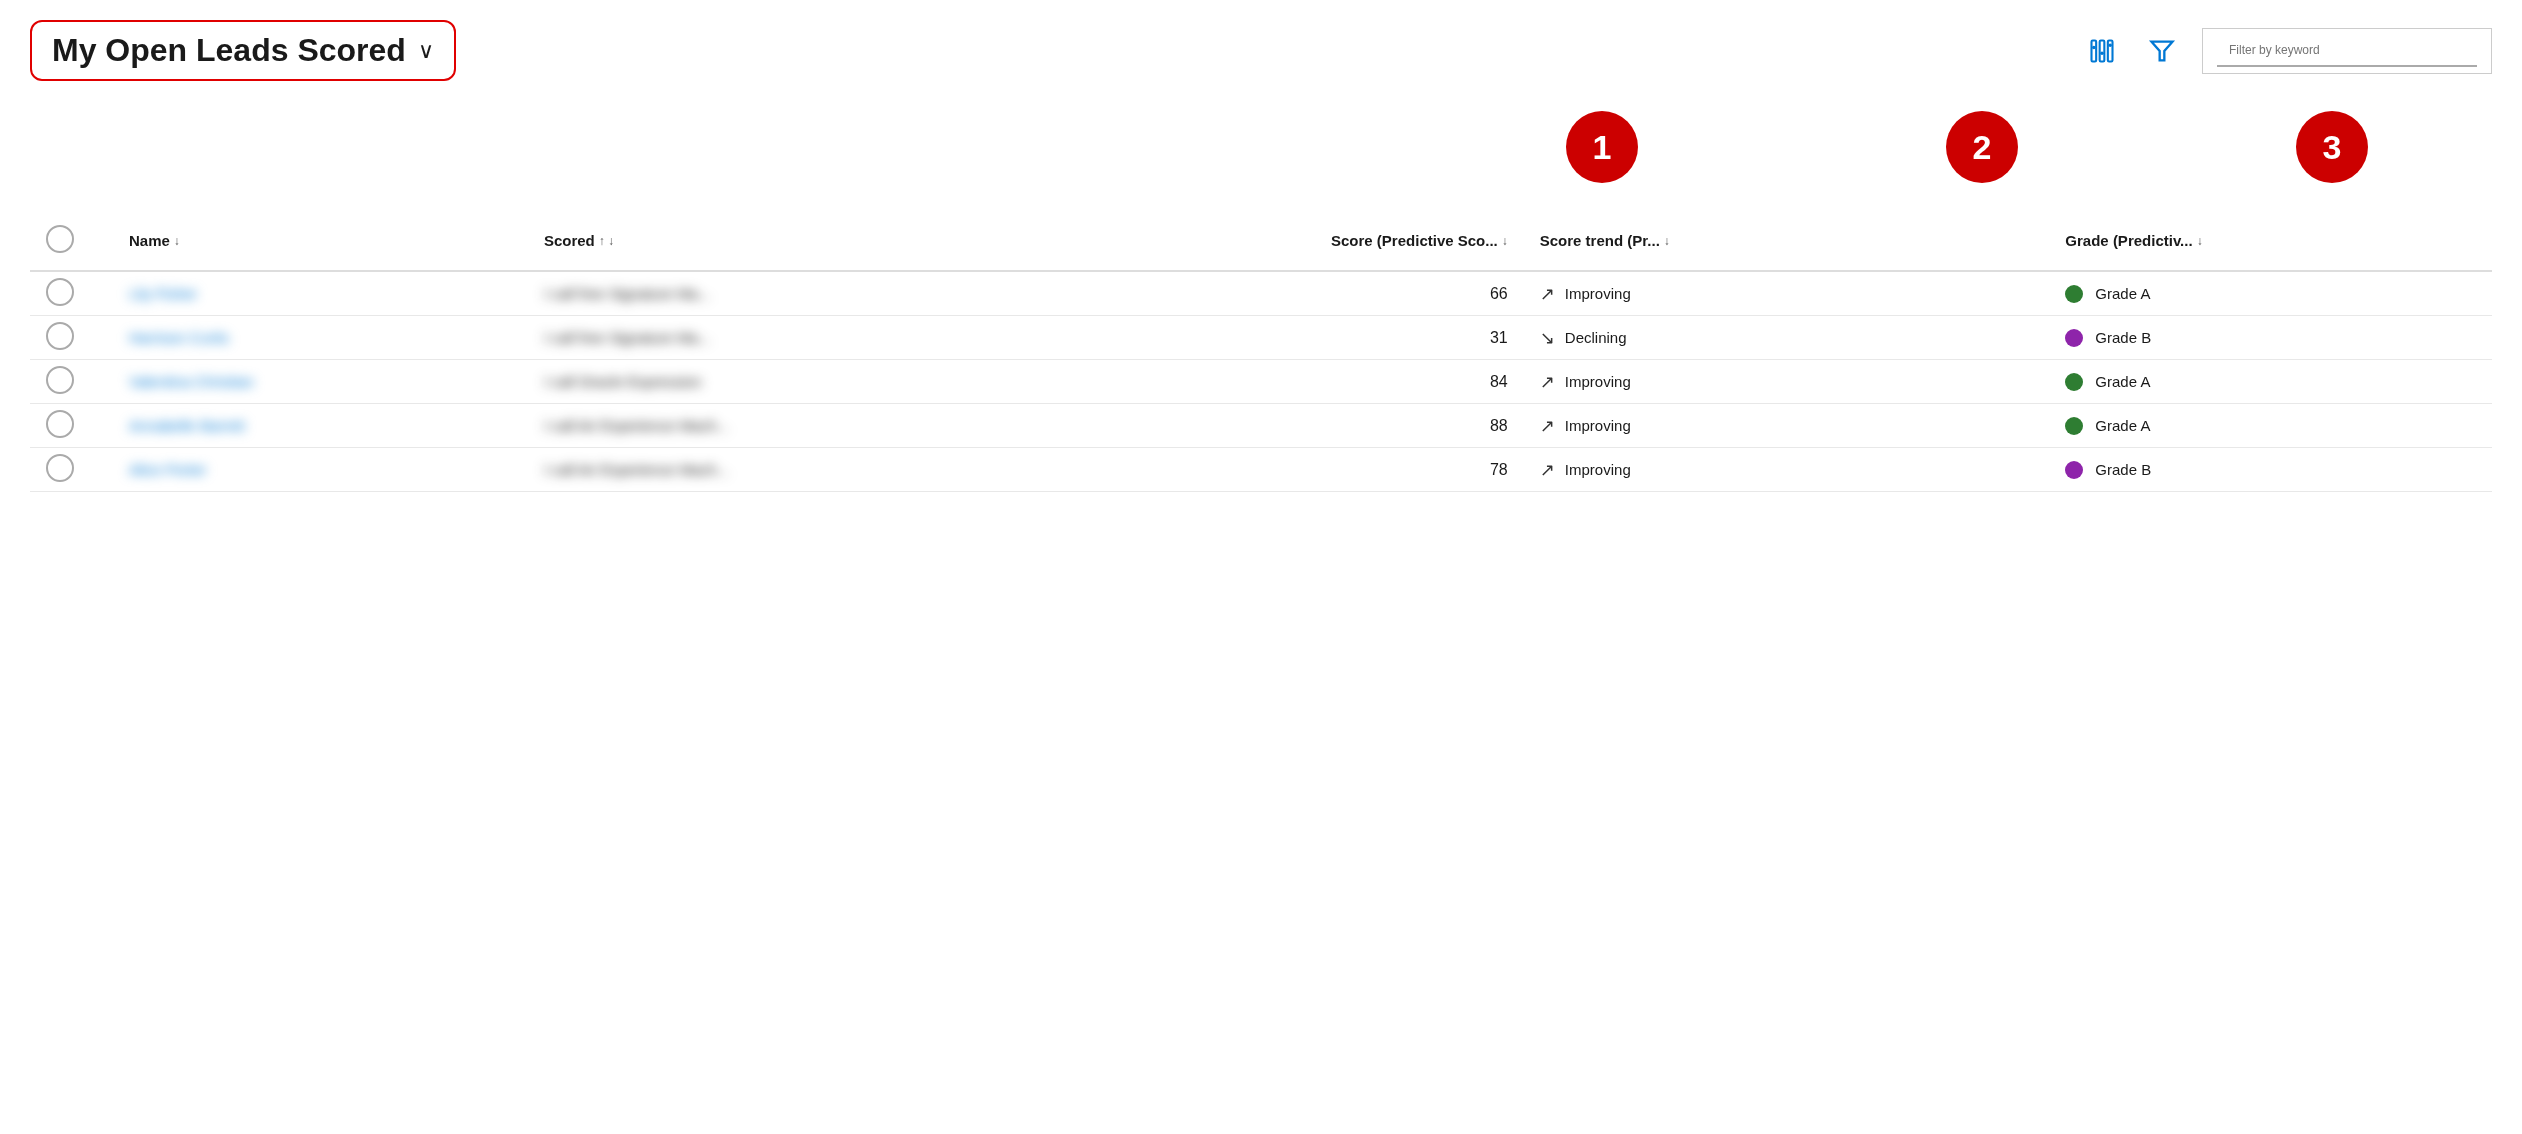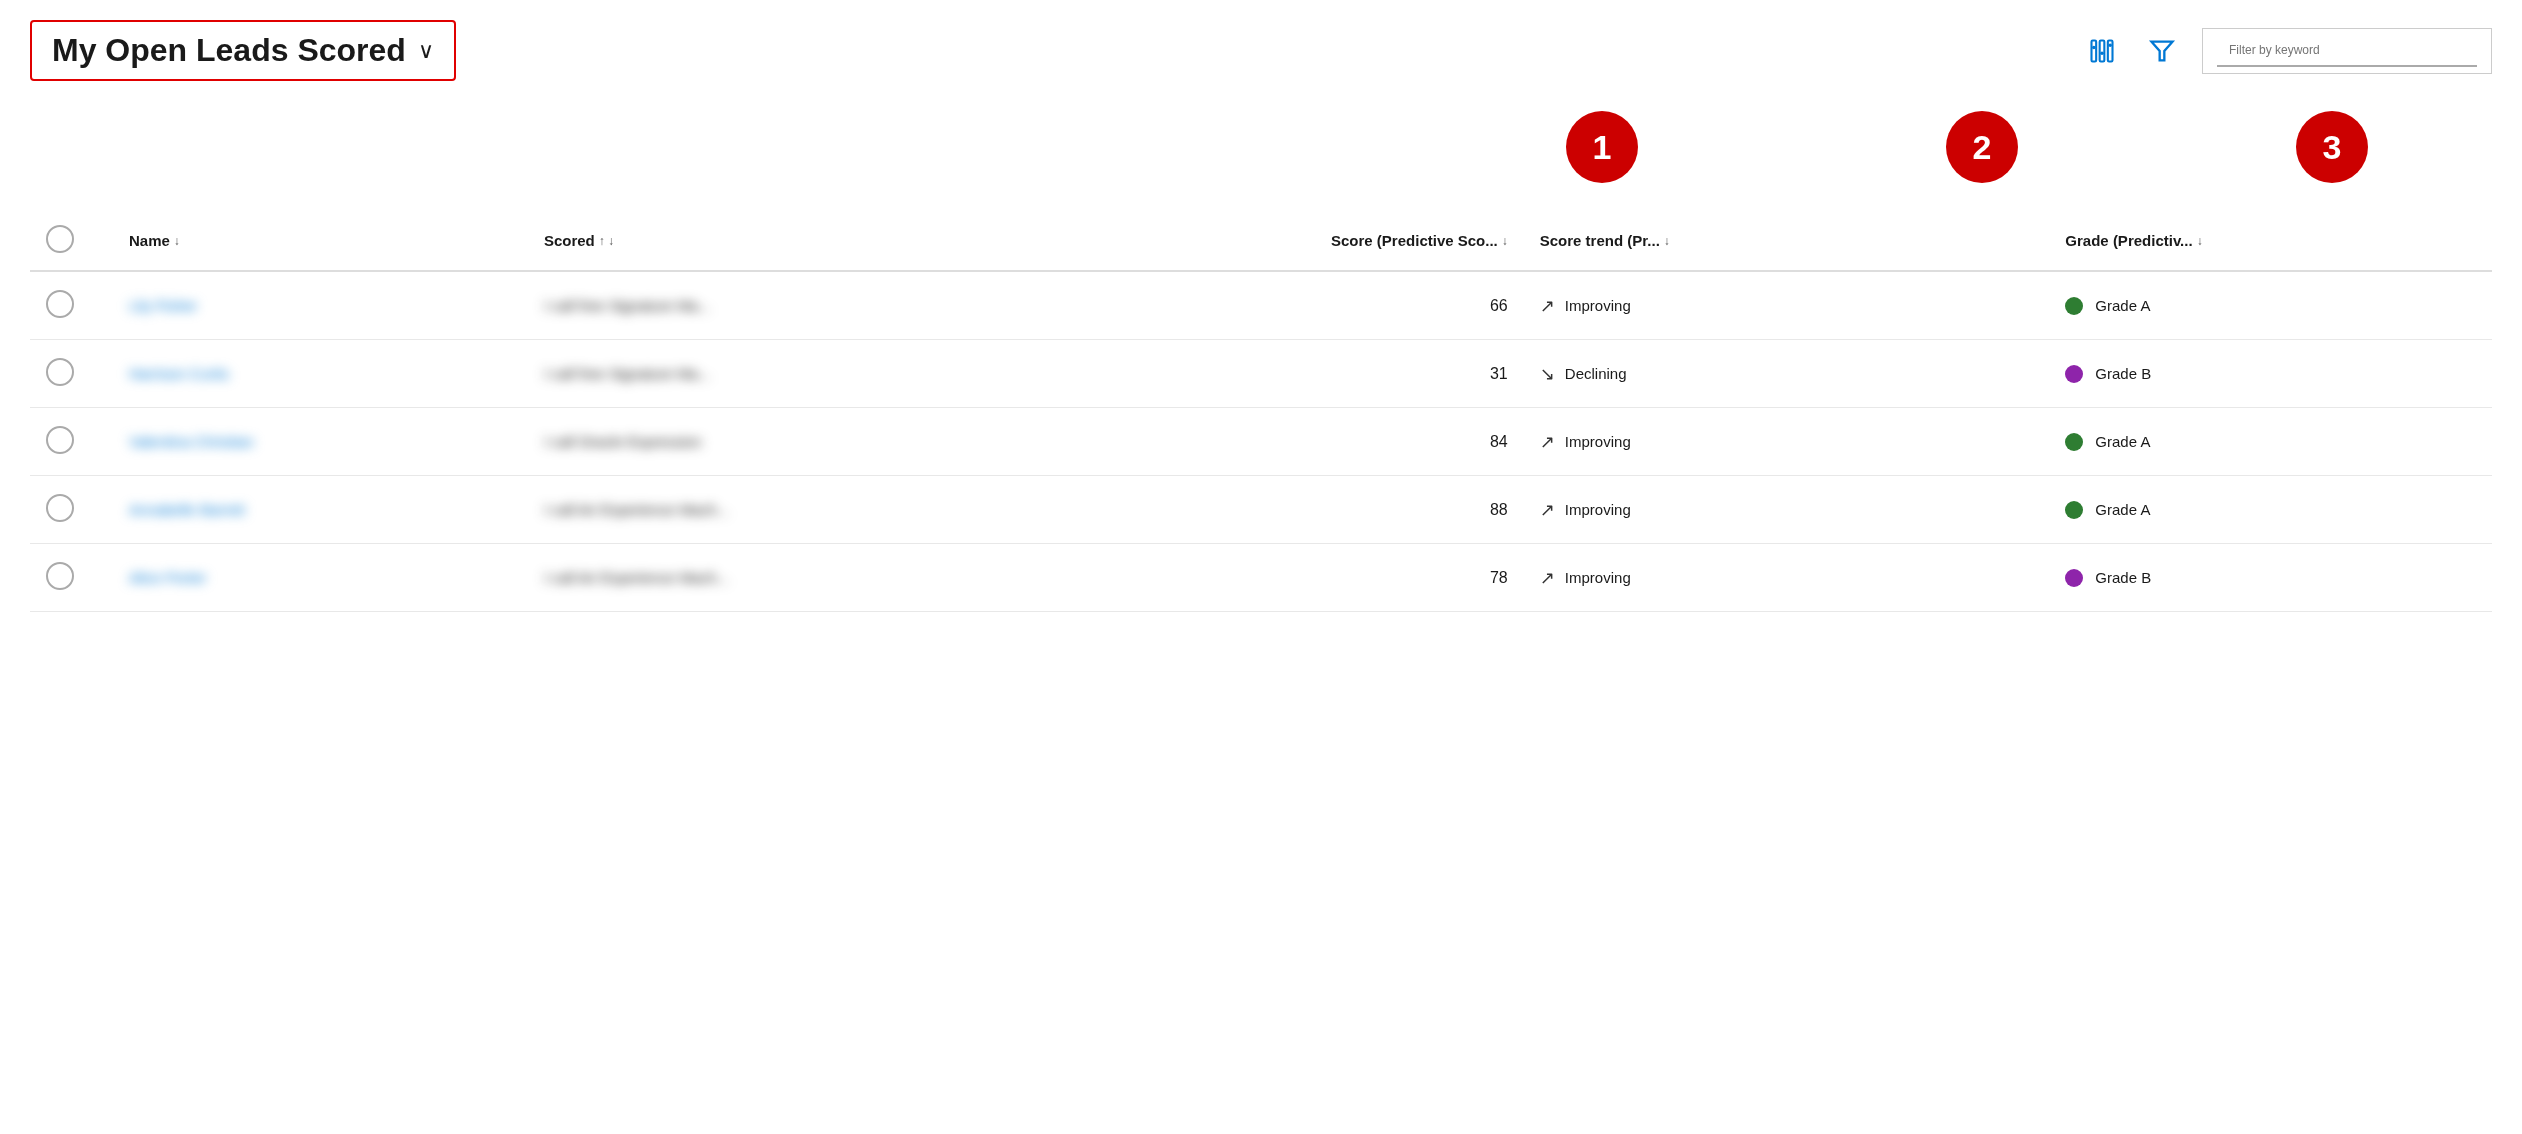--- a/index.html
+++ b/index.html
@@ -23,21 +23,21 @@
       align-items: center;
       justify-content: space-between;
       margin-bottom: 10px;
     }
 
     .title-container {
       display: flex;
       align-items: center;
       border: 2px solid #e00000;
       padding: 10px 20px;
-      border-radius: 4px;
+      border-radius: 12px;
       cursor: pointer;
     }
 
     .title-text {
       font-size: 32px;
       font-weight: 600;
       color: #1a1a1a;
       margin-right: 12px;
     }
 
@@ -105,21 +105,21 @@
       padding: 14px 16px;
       text-align: left;
       font-weight: 600;
       font-size: 15px;
       color: #1a1a1a;
       white-space: nowrap;
       vertical-align: middle;
     }
 
     td {
-      padding: 18px 16px;
+      padding: 6px 16px;
       font-size: 15px;
       vertical-align: middle;
       border-bottom: 1px solid #e8e8e8;
     }
 
     .col-checkbox { width: 60px; }
     .col-name { width: 300px; }
     .col-topic { width: 420px; }
     .col-score { width: 300px; text-align: right; }
     .col-trend { width: 380px; }

